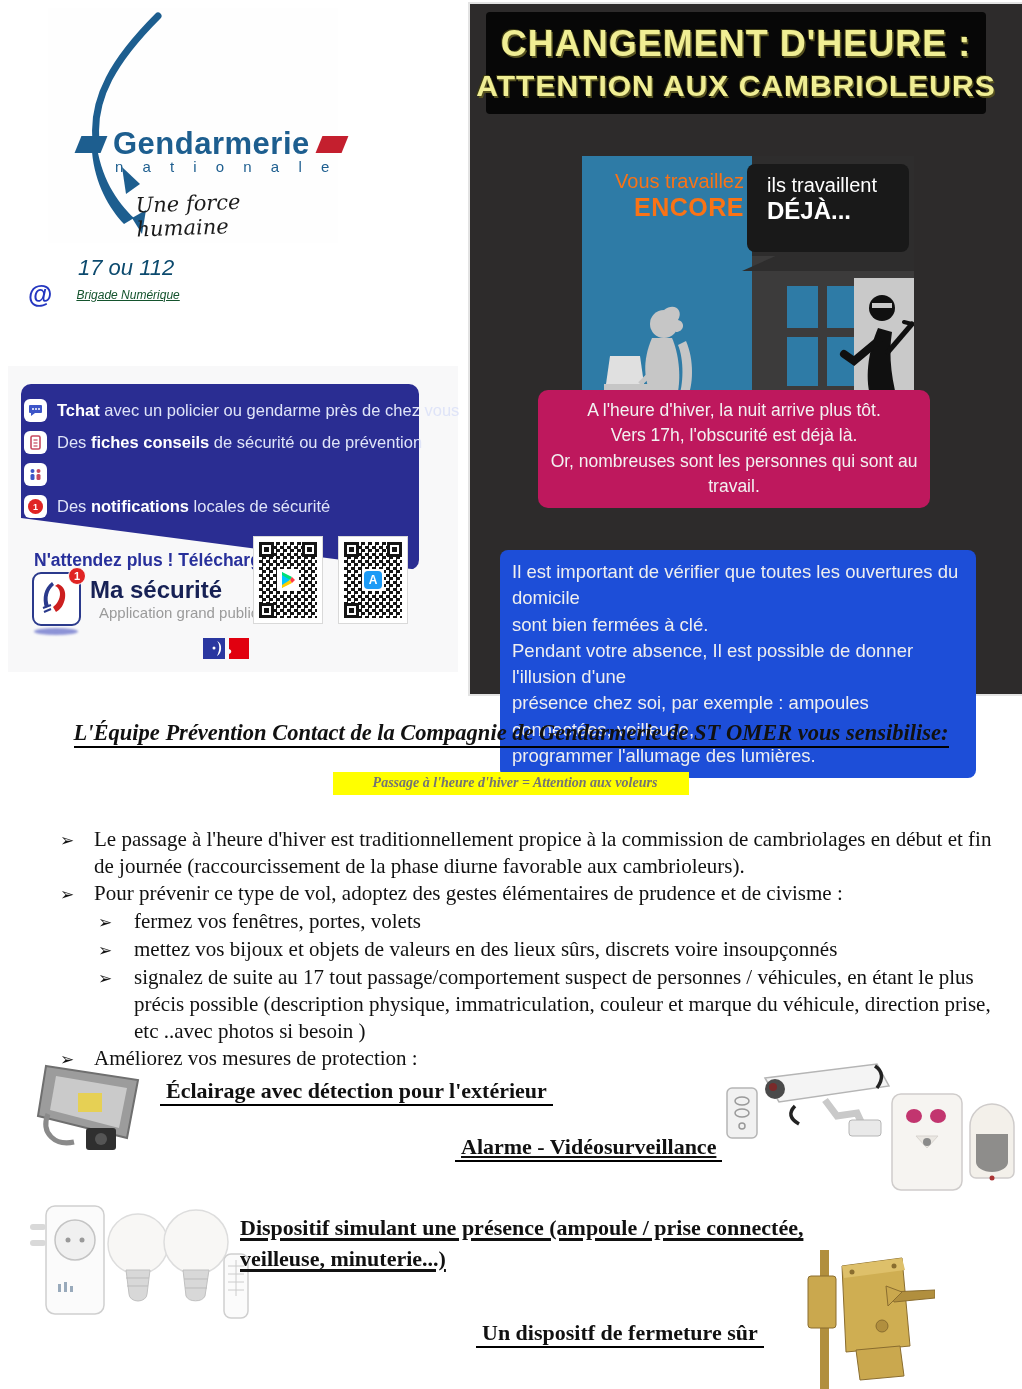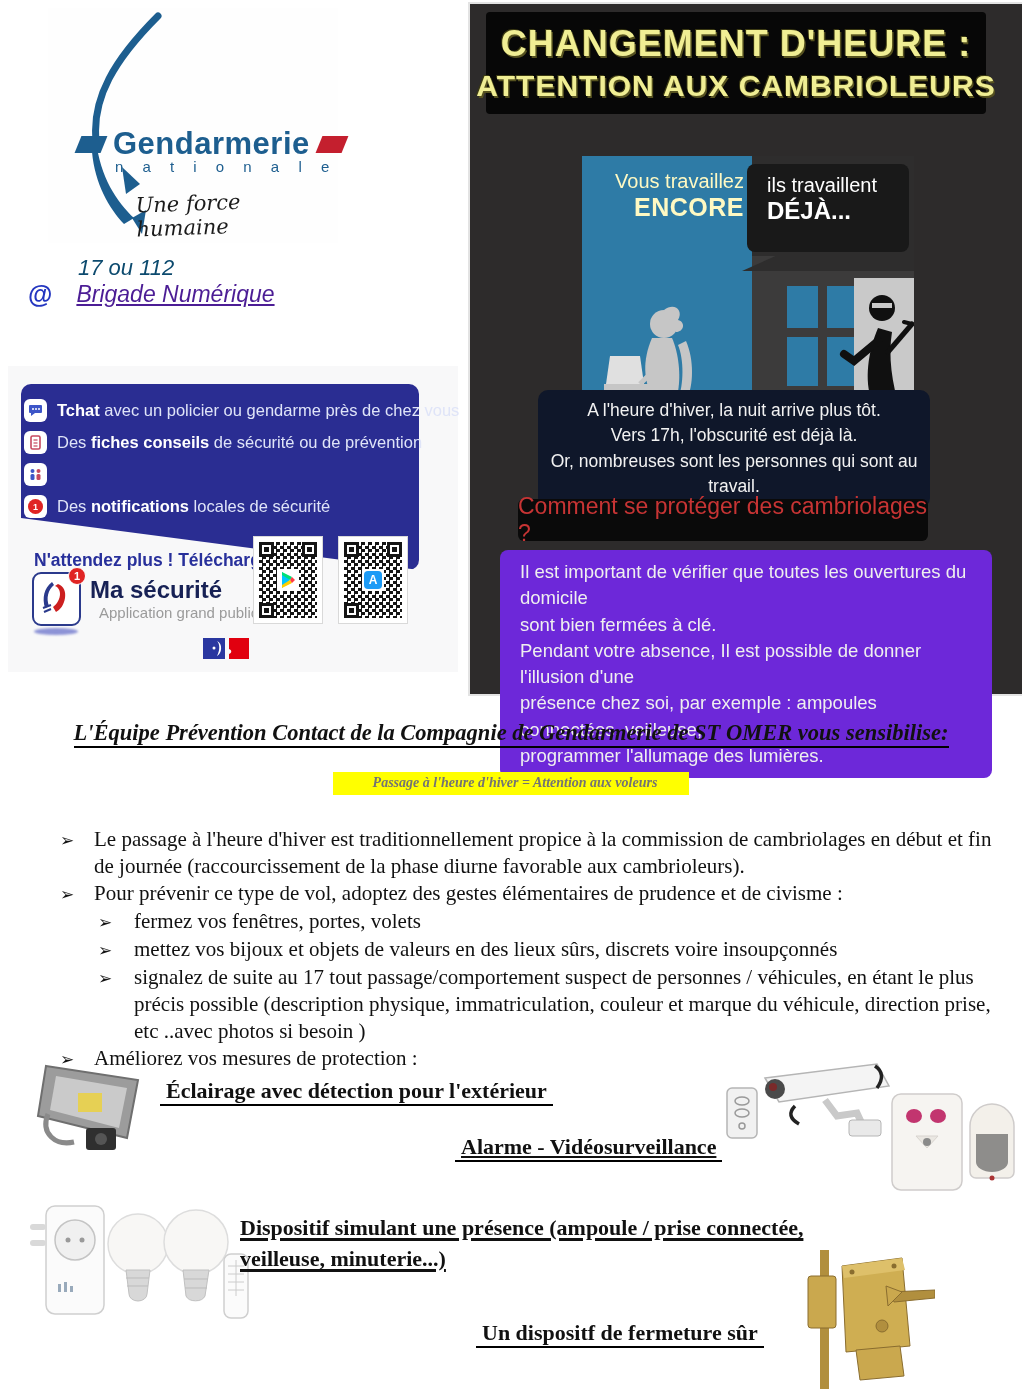--- a/index.html
+++ b/index.html
@@ -13,21 +13,21 @@
   .pgram{width:26px;height:17px;transform:skewX(-22deg);}
   .pgram.blue{background:#1d5e8f;}
   .pgram.red{background:#c41f2e;}
   .brand-name{font-family:"Liberation Sans",sans-serif;font-size:31px;font-weight:600;color:#1d5e8f;letter-spacing:.5px;}
   .brand-sub{position:absolute;left:67px;top:150px;font-family:"Liberation Sans",sans-serif;font-size:15px;color:#1d5e8f;letter-spacing:7.5px;}
   .tagline{position:absolute;left:88px;top:182px;font-family:"DejaVu Serif",serif;font-style:italic;font-size:21px;color:#1b1b1b;transform:rotate(-2deg);}
 
   #tel{left:78px;top:255px;font-family:"Liberation Sans",sans-serif;font-style:italic;font-size:22px;color:#0c4a6e;}
   #atrow{left:28px;top:280px;display:flex;align-items:center;gap:24px;}
   .at{font-family:"Liberation Sans",sans-serif;font-size:25px;font-weight:bold;color:#2436c0;}
-  .brigade{font-family:"Liberation Sans",sans-serif;font-style:italic;font-size:23px;color:#4c1d95;text-decoration:underline;}
+  .brigade{font-family:"Liberation Sans",sans-serif;font-style:italic;font-size:12px;color:#14532d;text-decoration:underline;}
 
   
   #app-panel{left:8px;top:366px;width:450px;height:306px;background:#f8f8f9;}
   #blue-wedge{position:absolute;left:13px;top:18px;width:398px;height:186px;background:#2a2d92;border-radius:10px;
               clip-path:polygon(0 0,100% 0,100% 100%,0 72%);}
   .feat{position:absolute;left:16px;display:flex;align-items:center;gap:10px;height:24px;}
   .feat-ic{width:23px;height:23px;background:#ffffff;border-radius:6px;display:flex;align-items:center;justify-content:center;flex:none;}
   .feat-txt{font-family:"Liberation Sans",sans-serif;font-size:16.5px;color:#dfe4f8;white-space:nowrap;}
   .feat-txt b{color:#ffffff;}
   #cta{left:26px;top:184px;font-family:"Liberation Sans",sans-serif;font-weight:bold;font-size:17.5px;color:#28309b;}
@@ -58,34 +58,34 @@
   
   #poster{left:470px;top:4px;width:644px;height:690px;background:#2d2b2b;box-shadow:0 0 0 2px #e3e3e3;}
   #ptitle{position:absolute;left:16px;top:8px;width:500px;height:102px;background:#070707;border-radius:4px;
           display:flex;flex-direction:column;align-items:center;justify-content:center;gap:4px;}
   .ptl{font-family:"Liberation Sans",sans-serif;font-weight:bold;color:#f0ee94;
        text-shadow:1.5px 1.5px 0 #55511f,-1px -1px 0 #3c3a12;letter-spacing:1px;white-space:nowrap;}
   #ptl1{font-size:36px;}
   #ptl2{font-size:30px;}
   #scene{position:absolute;left:112px;top:152px;width:332px;height:310px;}
   #scene-txt-you{position:absolute;left:12px;top:14px;width:150px;text-align:right;
-      font-family:"Liberation Sans",sans-serif;color:#fef9c3;}
+      font-family:"Liberation Sans",sans-serif;color:#f97316;}
   #scene-txt-you .l1{font-size:20px;}
   #scene-txt-you .l2{font-size:25px;font-weight:bold;letter-spacing:.5px;}
   #scene-label{position:absolute;left:165px;top:8px;width:162px;height:88px;background:#191919;border-radius:8px;
       font-family:"Liberation Sans",sans-serif;color:#fff;padding:10px 0 0 20px;box-sizing:border-box;}
   #scene-label .l1{font-size:20px;}
   #scene-label .l2{font-size:24px;font-weight:bold;}
-  #pcaption{position:absolute;left:68px;top:386px;width:380px;background:#0f172a;border-radius:10px;
+  #pcaption{position:absolute;left:68px;top:386px;width:380px;background:#be185d;border-radius:10px;
       padding:8px 6px;text-align:center;font-family:"Liberation Sans",sans-serif;font-size:17.5px;color:#f2f2f2;line-height:1.45;}
   #pquestion{position:absolute;left:48px;top:495px;width:410px;height:42px;background:#0a0a0a;border-radius:6px;
       display:flex;align-items:center;justify-content:center;
       font-family:"Liberation Sans",sans-serif;font-size:23px;color:#c73434;font-weight:500;}
-  #padvice{position:absolute;left:30px;top:546px;width:452px;background:#6d28d9;border-radius:8px;
-      padding:9px 20px;font-family:"Liberation Sans",sans-serif;font-size:18.5px;color:#efefef;line-height:1.42;}
+  #padvice{position:absolute;left:30px;top:546px;width:452px;background:#1d4ed8;border-radius:8px;
+      padding:9px 12px;font-family:"Liberation Sans",sans-serif;font-size:18.5px;color:#efefef;line-height:1.42;}
 
   
   #heading{left:0;top:720px;width:1022px;text-align:center;font-size:22.5px;font-weight:bold;font-style:italic;}
   #heading span{border-bottom:2.5px solid #000;padding-bottom:1px;}
   #banner{left:0;top:772px;width:1022px;text-align:center;}
   #banner span{display:inline-block;background:#ffff00;color:#737373;font-weight:bold;font-style:italic;
       font-size:14px;padding:3px 32px 4px 40px;}
   #bullets{left:60px;top:826px;width:952px;font-size:21px;line-height:27px;}
   .b-row{display:flex;}
   .b-mark{flex:none;width:34px;font-size:17px;padding-top:1px;}
@@ -275,21 +275,20 @@
         <div class="l2">DÉJÀ...</div>
       </div>
     </div>
 
     <div id="pcaption">
       <div>A l'heure d'hiver, la nuit arrive plus tôt.</div>
       <div>Vers 17h, l'obscurité est déjà là.</div>
       <div>Or, nombreuses sont les personnes qui sont au travail.</div>
     </div>
 
-    <div id="pquestion">Comment se protéger des cambriolages ?</div>
 
     <div id="padvice">
       <div>Il est important de vérifier que toutes les ouvertures du domicile</div>
       <div>sont bien fermées à clé.</div>
       <div>Pendant votre absence, Il est possible de donner l'illusion d'une</div>
       <div>présence chez soi, par exemple : ampoules connectées, veilleuse,</div>
       <div>programmer l'allumage des lumières.</div>
     </div>
   </div>
 

